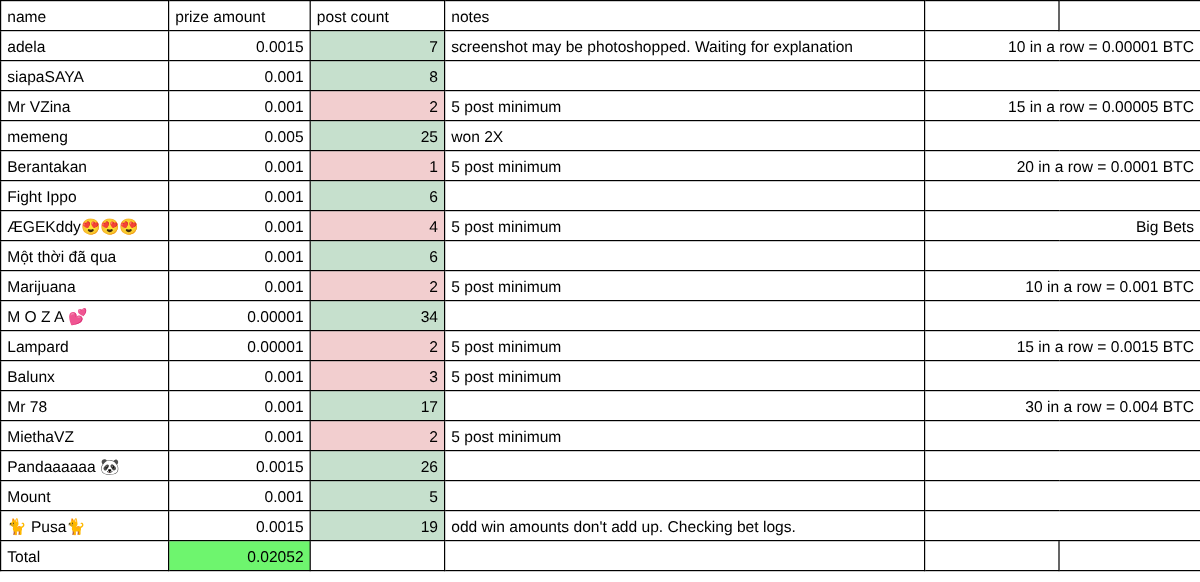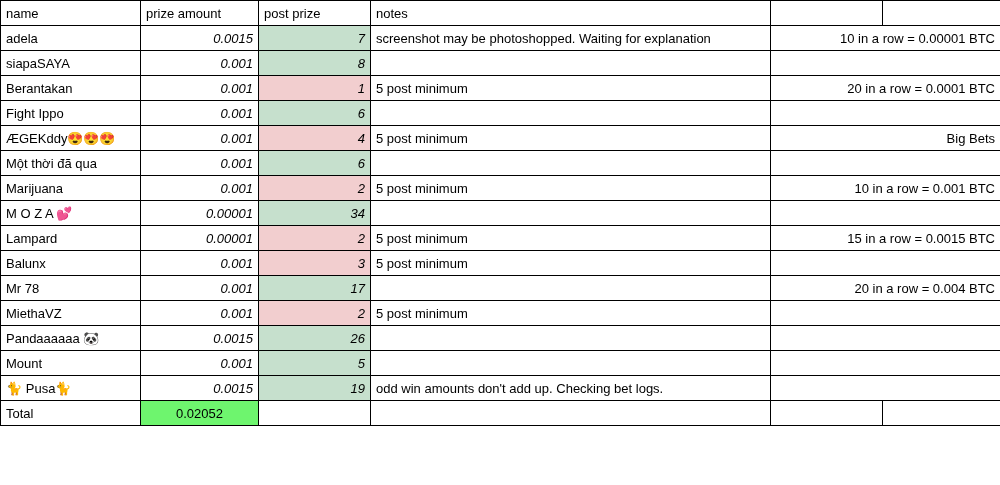--- a/index.html
+++ b/index.html
@@ -38,41 +38,41 @@
   col.c-posts { width: 112px; }
   col.c-notes { width: 400px; }
   col.c-side { width: 112px; }
   col.c-right { width: 118px; }
 
   .hdr {
     background: #ffffff;
     text-align: left;
     font-weight: normal;
   }
-  .num { text-align: right; font-style: italic; }
+  .num { text-align: right; }
   .green { background: #c6e0cd; }
   .pink  { background: #f2cecf; }
   .blank { border: 1px solid #000000; }
 
   .notes-cell { text-align: left; }
 
   .side-cell {
     font-weight: bold;
     font-size: 14px;
     text-align: right;
     padding-left: 6px;
   }
   .side-empty { border: 1px solid #000000; }
 
   .total-label {
     text-align: left;
     font-weight: bold;
   }
   .total-value {
-    text-align: center;
+    text-align: right;
     font-weight: bold;
     background: #6ef56e;
     font-size: 15px;
   }
   .empty-white {
     background: #ffffff;
   }
 </style>
 </head>
 <body>
@@ -83,40 +83,54 @@
     <col class="c-prize">
     <col class="c-posts">
     <col class="c-notes">
     <col class="c-side">
     <col class="c-right">
   </colgroup>
   <tbody id="sheet-body">
   <tr>
         <td class="hdr">name</td>
         <td class="hdr">prize amount</td>
-        <td class="hdr">post prize</td>
+        <td class="hdr">post count</td>
         <td class="hdr">notes</td>
         <td class="blank"></td>
         <td class="blank"></td>
       </tr>
       <tr>
         <td>adela</td>
         <td class="num">0.0015</td>
         <td class="num green">7</td>
         <td class="notes-cell">screenshot may be photoshopped. Waiting for explanation</td>
         <td class="side-cell" colspan="2">10 in a row = 0.00001 BTC</td>
       </tr>
       <tr>
         <td>siapaSAYA</td>
         <td class="num">0.001</td>
         <td class="num green">8</td>
         <td class="notes-cell"></td>
         <td class="side-empty" colspan="2"></td>
       </tr>
       <tr>
+        <td>Mr VZina</td>
+        <td class="num">0.001</td>
+        <td class="num pink">2</td>
+        <td class="notes-cell">5 post minimum</td>
+        <td class="side-cell" colspan="2">15 in a row = 0.00005 BTC</td>
+      </tr>
+      <tr>
+        <td>memeng</td>
+        <td class="num">0.005</td>
+        <td class="num green">25</td>
+        <td class="notes-cell">won 2X</td>
+        <td class="side-empty" colspan="2"></td>
+      </tr>
+      <tr>
         <td>Berantakan</td>
         <td class="num">0.001</td>
         <td class="num pink">1</td>
         <td class="notes-cell">5 post minimum</td>
         <td class="side-cell" colspan="2">20 in a row = 0.0001 BTC</td>
       </tr>
       <tr>
         <td>Fight Ippo</td>
         <td class="num">0.001</td>
         <td class="num green">6</td>
@@ -163,21 +177,21 @@
         <td class="num">0.001</td>
         <td class="num pink">3</td>
         <td class="notes-cell">5 post minimum</td>
         <td class="side-empty" colspan="2"></td>
       </tr>
       <tr>
         <td>Mr 78</td>
         <td class="num">0.001</td>
         <td class="num green">17</td>
         <td class="notes-cell"></td>
-        <td class="side-cell" colspan="2">20 in a row = 0.004 BTC</td>
+        <td class="side-cell" colspan="2">30 in a row = 0.004 BTC</td>
       </tr>
       <tr>
         <td>MiethaVZ</td>
         <td class="num">0.001</td>
         <td class="num pink">2</td>
         <td class="notes-cell">5 post minimum</td>
         <td class="side-empty" colspan="2"></td>
       </tr>
       <tr>
         <td>Pandaaaaaa 🐼</td>

